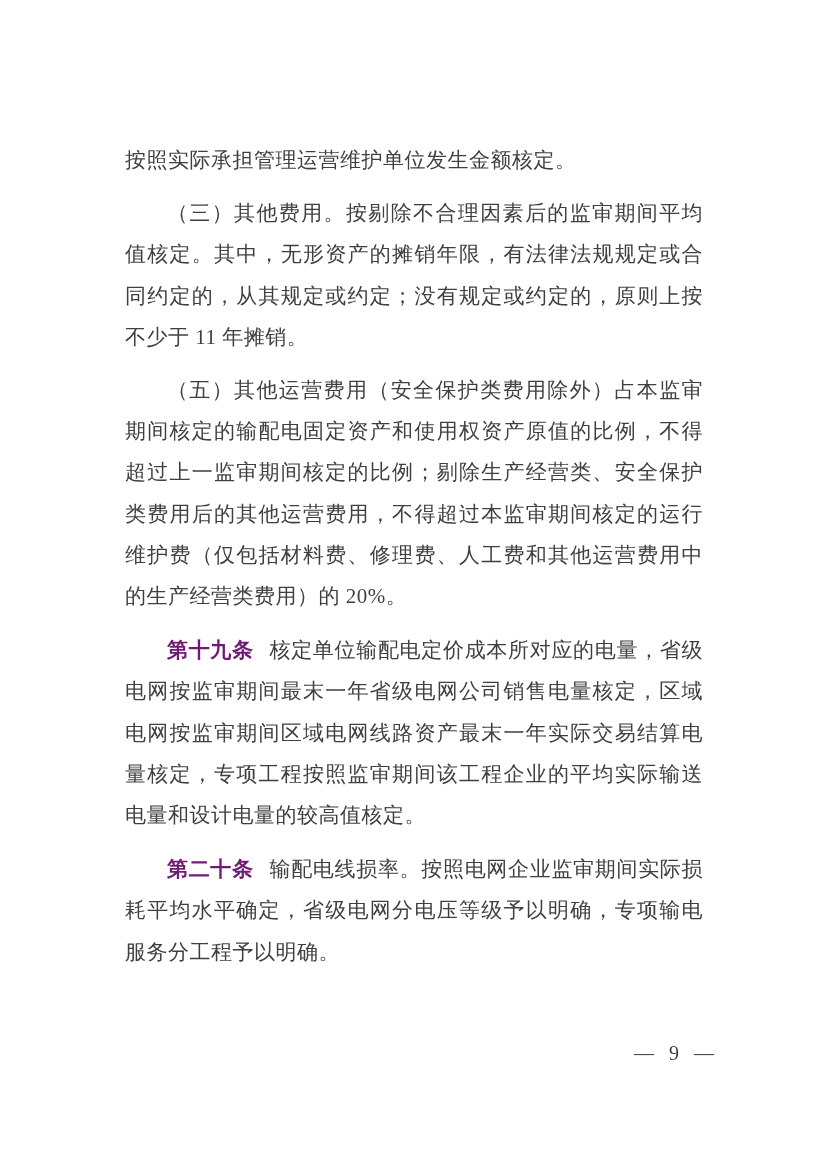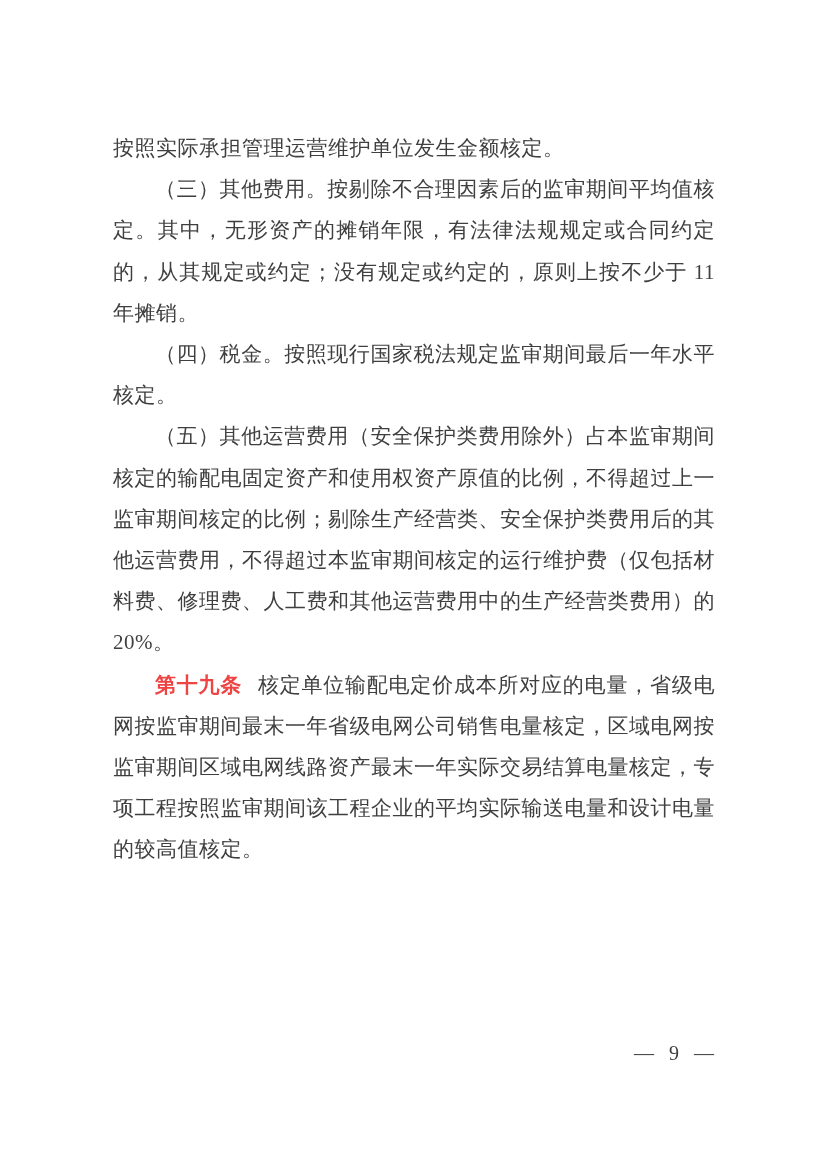--- a/index.html
+++ b/index.html
@@ -28,31 +28,31 @@
     top: 128px;
     width: 602px;
     color: #3f3f3f;
     font-size: 21px;
     line-height: 41.2px;
     text-align: justify;
     text-align-last: left;
     letter-spacing: 0.5px;
   }
   .para {
-    margin: 0;
+    margin: 12px;
     padding: 0;
   }
   .indent {
     text-indent: 2em;
   }
   .lead {
     font-family: "Liberation Sans", "DejaVu Sans", sans-serif;
     font-weight: bold;
     margin-right: 0.75em;
-    color: #ef4444;
+    color: #701a75;
   }
   .footer {
     position: absolute;
     top: 1042px;
     right: 112px;
     font-size: 20px;
     color: #3f3f3f;
     word-spacing: 8px;
     letter-spacing: 1px;
   }
@@ -62,25 +62,25 @@
 
 <div class="page">
 
   <div class="content">
 
     <p class="para"><span>按照实际承担管理运营维护单位发生金额核定。</span></p>
 
 
     <p class="para indent"><span>（三）其他费用。按剔除不合理因素后的监审期间平均值核定。其中，无形资产的摊销年限，有法律法规规定或合同约定的，从其规定或约定；没有规定或约定的，原则上按不少于 11 年摊销。</span></p>
 
-    <p class="para indent"><span>（四）税金。按照现行国家税法规定监审期间最后一年水平核定。</span></p>
 
     <p class="para indent"><span>（五）其他运营费用（安全保护类费用除外）占本监审期间核定的输配电固定资产和使用权资产原值的比例，不得超过上一监审期间核定的比例；剔除生产经营类、安全保护类费用后的其他运营费用，不得超过本监审期间核定的运行维护费（仅包括材料费、修理费、人工费和其他运营费用中的生产经营类费用）的 20%。</span></p>
 
     <p class="para indent"><b class="lead">第十九条</b><span>核定单位输配电定价成本所对应的电量，省级电网按监审期间最末一年省级电网公司销售电量核定，区域电网按监审期间区域电网线路资产最末一年实际交易结算电量核定，专项工程按照监审期间该工程企业的平均实际输送电量和设计电量的较高值核定。</span></p>
 
+    <p class="para indent"><b class="lead">第二十条</b><span>输配电线损率。按照电网企业监审期间实际损耗平均水平确定，省级电网分电压等级予以明确，专项输电服务分工程予以明确。</span></p>
 
 
   </div>
 
   <div class="footer">— 9 —</div>
 
 </div>
 
 </body></html>

